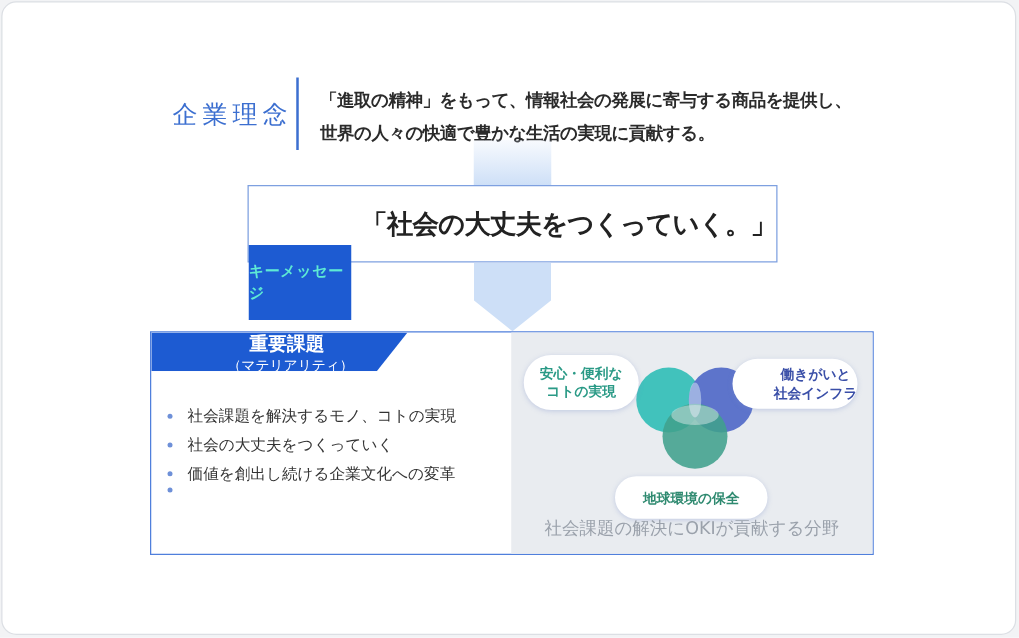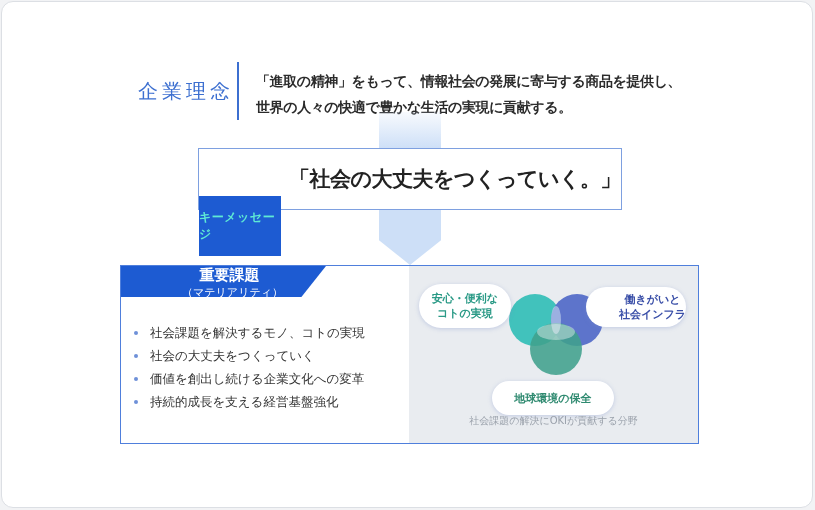--- a/index.html
+++ b/index.html
@@ -65,21 +65,21 @@
   .overlap2 { left: 128px; top: 58px; width: 38px; height: 16px; background: rgba(230,240,240,0.45); border-radius: 50%; }
   .pill {
     position: absolute; background: #fff; border-radius: 22px;
     box-shadow: 0 1px 4px rgba(120,140,200,0.35);
     display: flex; align-items: center; justify-content: center; text-align: center;
     font-size: 11px; font-weight: bold; line-height: 15px; white-space: nowrap;
   }
   .p1 { left: 10px; top: 18px; width: 92px; height: 44px; color: #2a9a86; }
   .p2 { left: 177px; top: 21px; width: 100px; height: 40px; color: #3a4fa8; justify-content: flex-end; }
   .p3 { left: 83px; top: 103px; width: 122px; height: 34px; color: #2f8a70; margin-top: 12px; }
-  .caption { position: absolute; left: 0; right: 0; top: 148px; text-align: center; font-size: 10px; color: #9aa1ab; white-space: nowrap; }
+  .caption { position: absolute; left: 0; right: 0; top: 148px; text-align: center; font-size: 14px; color: #9aa1ab; white-space: nowrap; }
 </style>
 </head>
 <body>
 
 <div class="card">
 
   <div class="abs philo-label">企業理念</div>
   <div class="abs divider"></div>
   <div class="abs philo-text">
     <div>「進取の精神」をもって、情報社会の発展に寄与する商品を提供し、</div>
@@ -135,18 +135,17 @@
       <li>
           <span class="bullet"></span>
           <span>社会の大丈夫をつくっていく</span>
         </li>
       <li>
           <span class="bullet"></span>
           <span>価値を創出し続ける企業文化への変革</span>
         </li>
       <li>
           <span class="bullet"></span>
-          <span>持続的成長を支える経営基盤強化</span>
         </li>
     </ul>
   </div>
 
 </div>
 
 </body></html>

